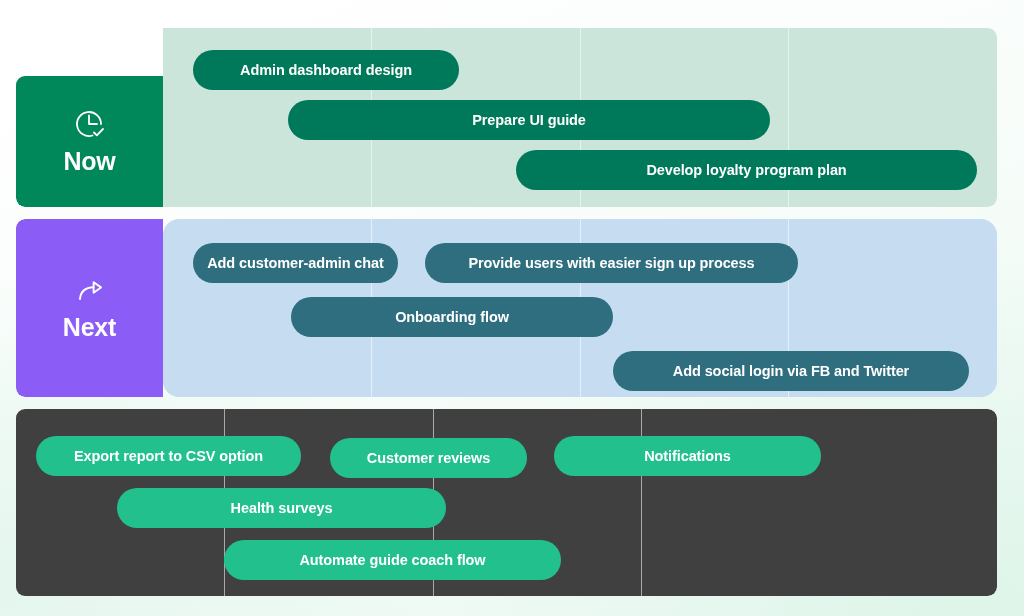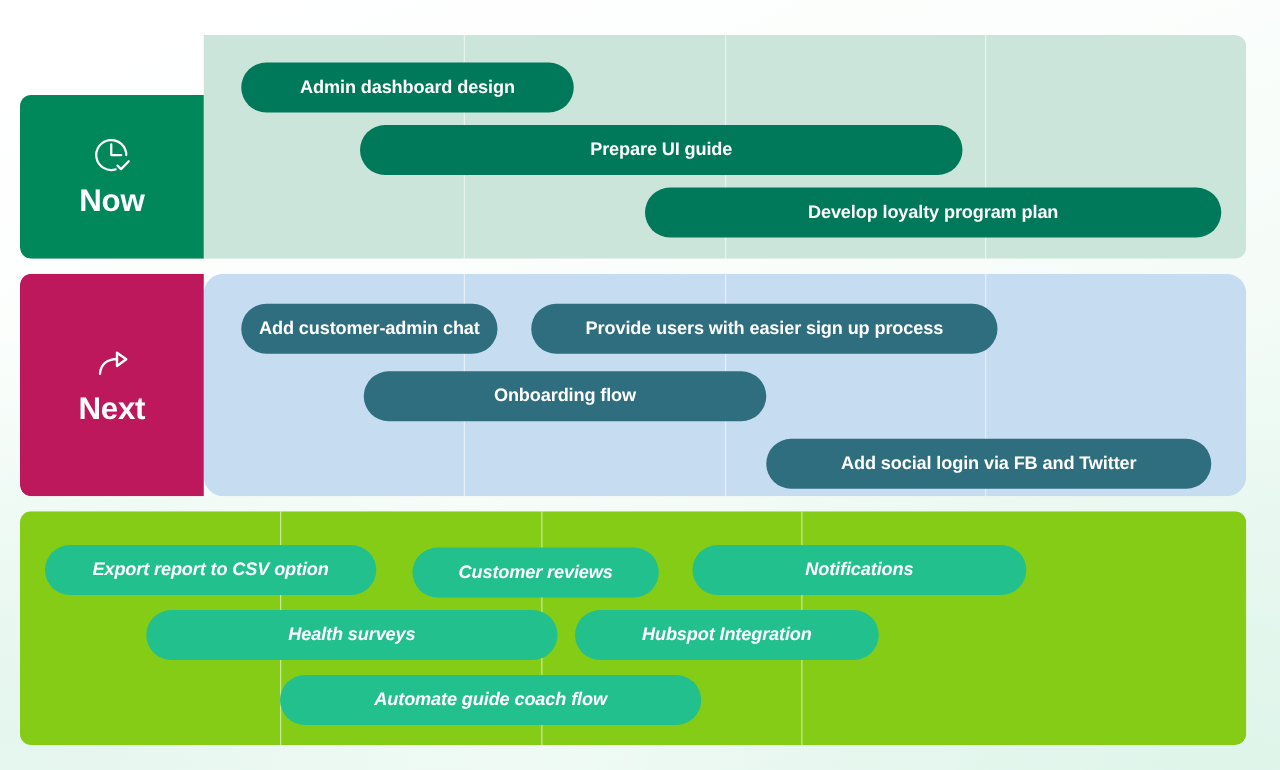--- a/index.html
+++ b/index.html
@@ -104,27 +104,27 @@
     white-space: nowrap;
     padding: 0 14px;
   }
 
   
   .row-now  .row-label { background: #00875a; margin-top: 48px; }
   .row-now  .row-track { background: #cbe5db; }
   .row-now  .pill      { background: #00795a; }
 
   
-  .row-next .row-label { background: #be185d; }
+  .row-next .row-label { background: #8b5cf6; }
   .row-next .row-track { background: #c6dcf0; border-radius: 16px; }
   .row-next .pill      { background: #2e6e7e; }
 
   
   .row-later .row-label { background: #22c08c; }
-  .row-later .row-track { background: #84cc16; font-style: italic; }
+  .row-later .row-track { background: #404040; }
   .row-later .pill      { background: #22c08c; }
 </style>
 </head>
 <body>
 
 <div id="roadmap">
 
   <section class="roadmap-row row-now">
     <div class="row-label">
       <span class="label-icon">
@@ -175,18 +175,17 @@
     <div class="row-track">
       <div class="gridlines">
         <div class="gridline" style="left:208px"></div>
         <div class="gridline" style="left:417px"></div>
         <div class="gridline" style="left:625px"></div>
       </div>
       <div class="pill" style="left:20px;width:265px;top:27px">Export report to CSV option</div>
       <div class="pill" style="left:314px;width:197px;top:29px">Customer reviews</div>
       <div class="pill" style="left:538px;width:267px;top:27px">Notifications</div>
       <div class="pill" style="left:101px;width:329px;top:79px">Health surveys</div>
-      <div class="pill" style="left:444px;width:243px;top:79px">Hubspot Integration</div>
       <div class="pill" style="left:208px;width:337px;top:131px">Automate guide coach flow</div>
     </div>
   </section>
 
 </div>
 
 </body></html>

